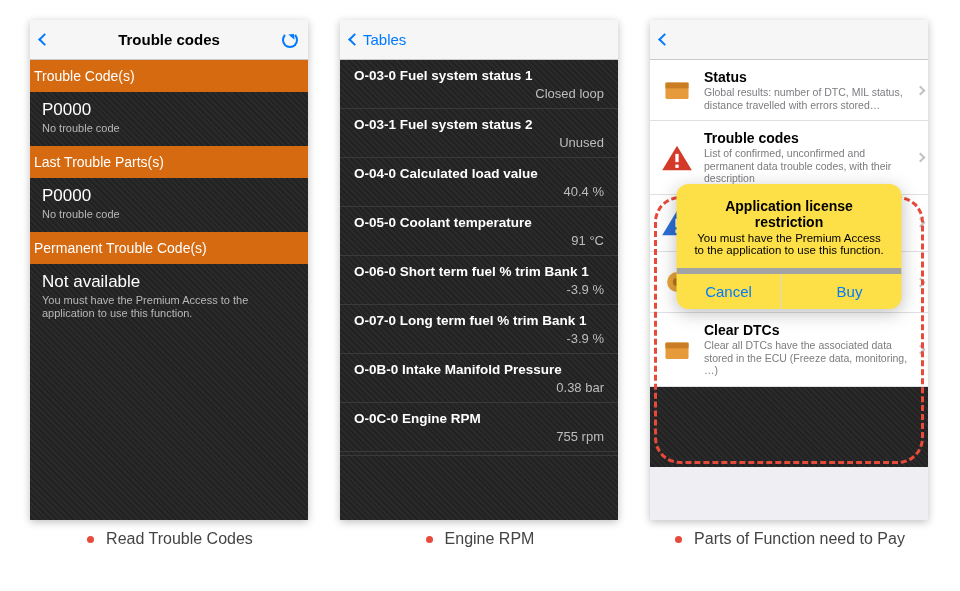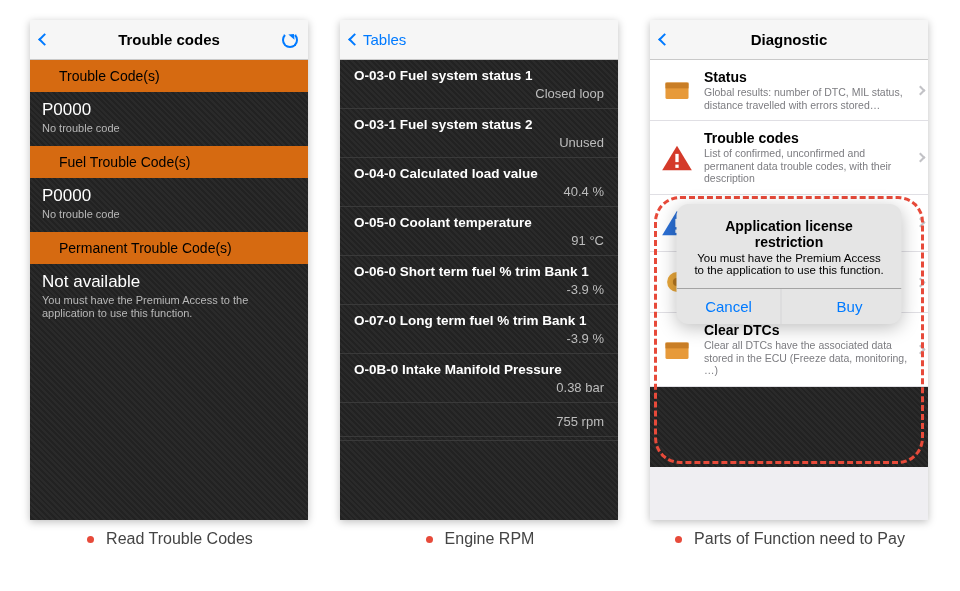--- a/index.html
+++ b/index.html
@@ -80,23 +80,23 @@
   .carbon {
     background:
       repeating-linear-gradient(45deg, #2a2a2a 0 2px, #222 2px 4px),
       #222;
     flex: 1;
     overflow: hidden;
   }
   
   .sec-header {
     background: #d66a11;
-    color: #000000;
+    color: #ffffff;
     font-size: 14px;
-    padding: 8px 29px;
+    padding: 8px 4px;
   }
   .code-block {
     padding: 8px 12px 10px 12px;
   }
   .code-main {
     color: #fff;
     font-size: 17px;
     font-weight: 400;
   }
   .code-sub {
@@ -179,45 +179,45 @@
   
   .dashed-box {
     position: absolute;
     border: 3px dashed #e74a3a;
     border-radius: 26px;
     pointer-events: none;
   }
   
   .alert-overlay {
     position: absolute;
-    top: 184px;
+    top: 164px;
     left: 50%;
     transform: translateX(-50%);
     width: 225px;
-    background: #e5e5e5;
+    background: #fde047;
     border-radius: 12px;
     box-shadow: 0 4px 18px rgba(0,0,0,0.25);
     overflow: hidden;
     z-index: 5;
   }
   .alert-title {
     font-size: 14px;
     font-weight: 700;
     text-align: center;
     padding: 14px 14px 2px 14px;
   }
   .alert-msg {
     font-size: 11.5px;
     text-align: center;
     padding: 0 16px 12px 16px;
     color: #000;
   }
   .alert-btns {
     display: flex;
-    border-top: 1px solid #a3a3a3;
+    border-top: 6px solid #a3a3a3;
   }
   .alert-btn {
     flex: 1;
     text-align: center;
     padding: 9px 0;
     color: #007aff;
     font-size: 15px;
   }
   .alert-btn + .alert-btn {
     border-left: 1px solid #d6d6d8;
@@ -264,21 +264,21 @@
       <div class="right">
         <span class="refresh"></span>
       </div>
     </div>
     <div class="carbon">
       <div class="sec-header">Trouble Code(s)</div>
       <div class="code-block">
         <div class="code-main">P0000</div>
         <div class="code-sub">No trouble code</div>
       </div>
-      <div class="sec-header">Fuel Trouble Code(s)</div>
+      <div class="sec-header">Last Trouble Parts(s)</div>
       <div class="code-block">
         <div class="code-main">P0000</div>
         <div class="code-sub">No trouble code</div>
       </div>
       <div class="sec-header">Permanent Trouble Code(s)</div>
       <div class="code-block">
         <div class="code-main">Not available</div>
         <div class="code-sub">You must have the Premium Access to the application to use this function.</div>
       </div>
     </div>
@@ -322,33 +322,33 @@
           <div class="param-name">O-07-0 Long term fuel % trim Bank 1</div>
           <div class="param-val">-3.9 %</div>
         </div>
         <div class="param-sep"></div>
         <div class="param-row">
           <div class="param-name">O-0B-0 Intake Manifold Pressure</div>
           <div class="param-val">0.38 bar</div>
         </div>
         <div class="param-sep"></div>
         <div class="param-row">
+          <div class="param-name">O-0C-0 Engine RPM</div>
           <div class="param-val">755 rpm</div>
         </div>
         <div class="param-sep"></div>
         <div class="param-sep"></div>
       </div>
   </div>
 
   <div class="phone" style="position:relative;">
     <div class="navbar">
       <div class="left">
         <span class="chev-left"></span>
       </div>
-      <div class="title">Diagnostic</div>
       <div class="right"></div>
     </div>
     <div class="diag-body">
       <div id="p3list">
           <div class="diag-item">
             <div class="diag-icon">
               <svg class="ico-box" viewBox="0 0 40 34">
                 <rect x="6" y="8" width="28" height="20" rx="2" fill="#e79a3a"></rect>
                 <rect x="6" y="8" width="28" height="7" fill="#c97e26"></rect>
               </svg>

